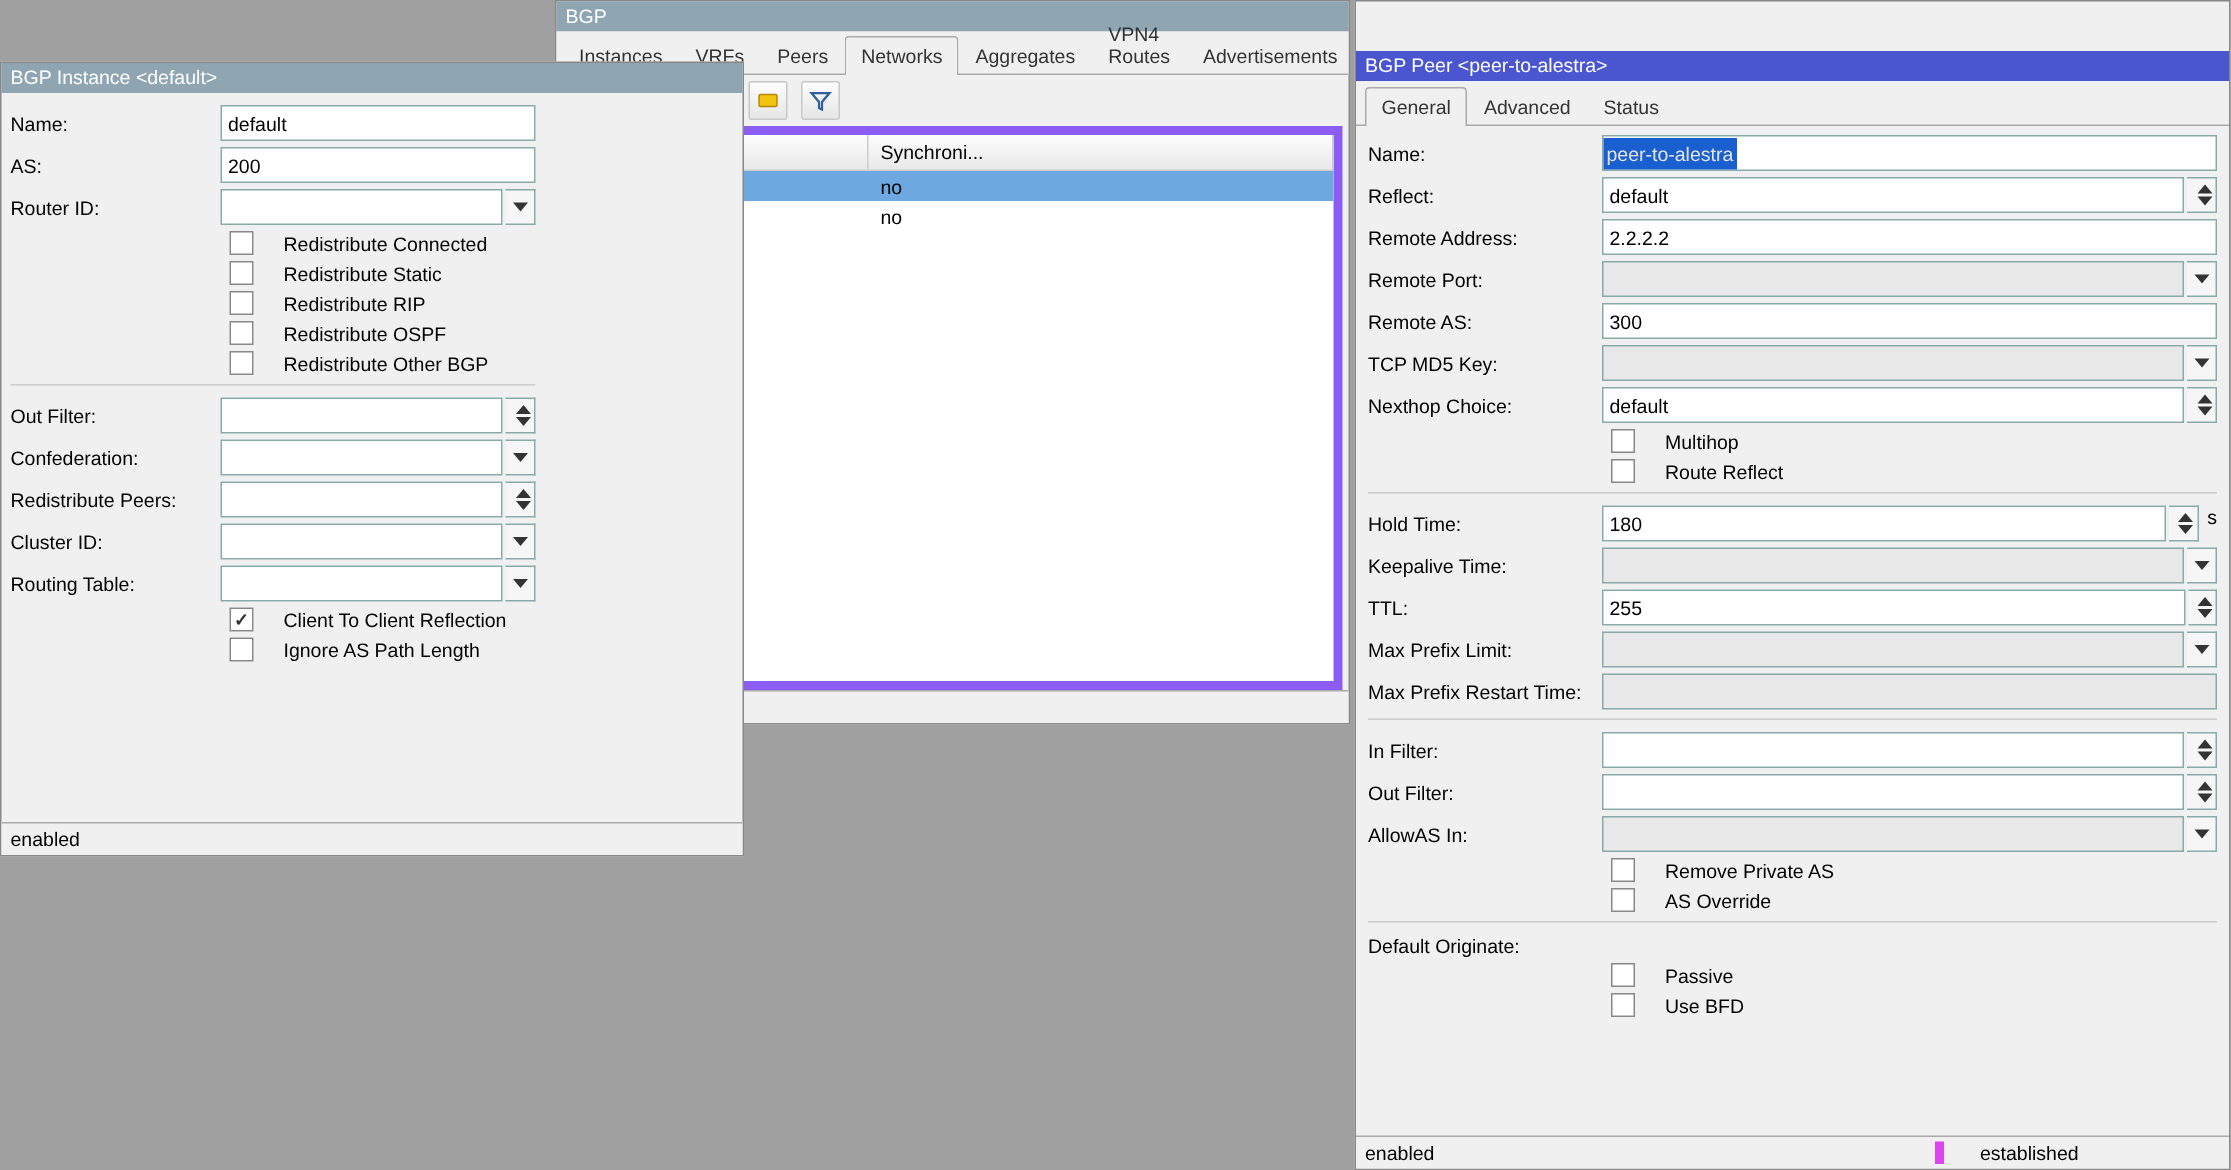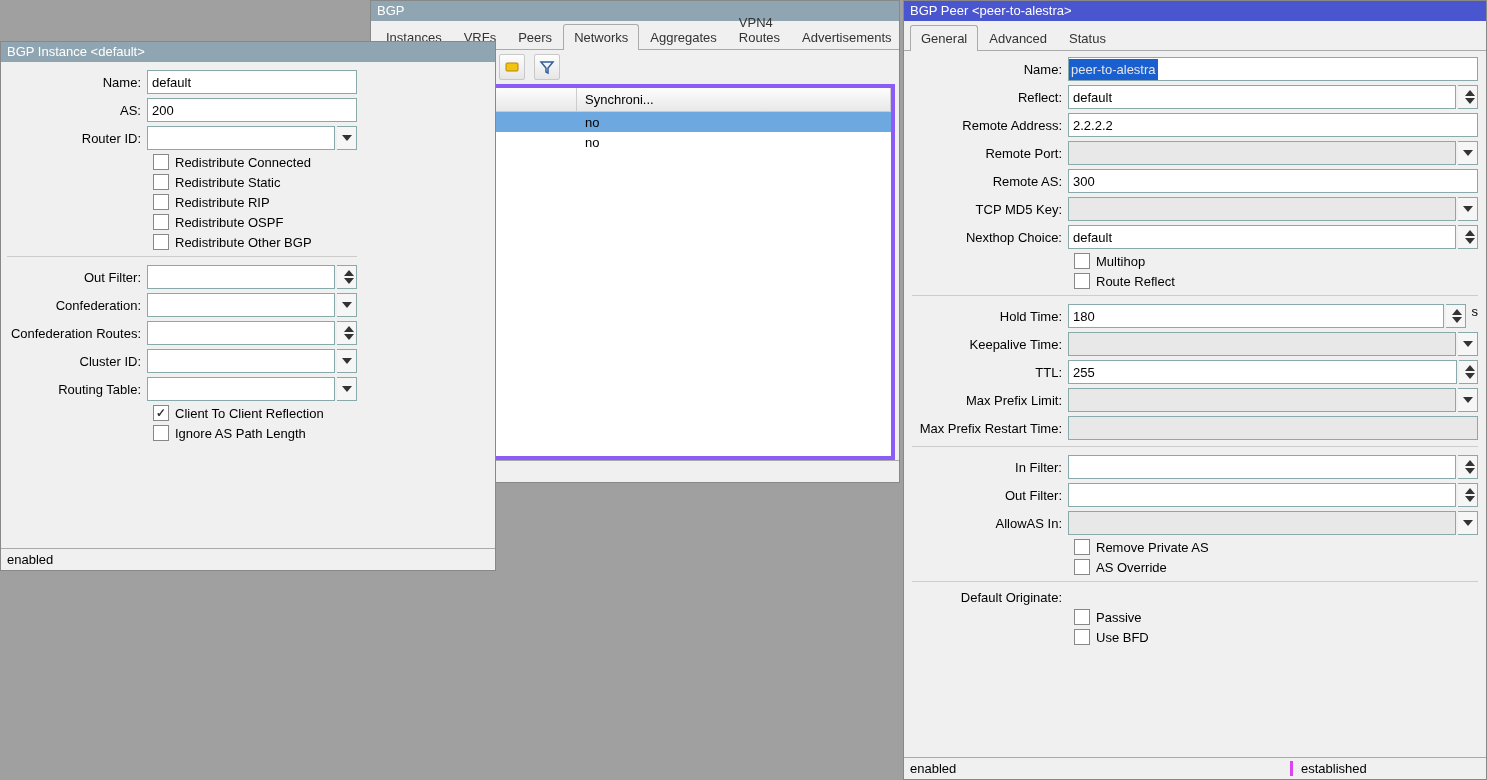--- a/index.html
+++ b/index.html
@@ -5,40 +5,40 @@
   * { box-sizing: border-box; font-family: "Segoe UI", Tahoma, sans-serif; font-size: 13px; }
   body { margin: 0; padding: 0; background: #a0a0a0; width: 1487px; height: 780px; position: relative; overflow: hidden; }
 
   .window {
     position: absolute; background: #f0f0f0; border: 1px solid #888; display: flex; flex-direction: column;
   }
   .titlebar {
     height: 20px; line-height: 20px; padding: 0 6px; color: #fff; font-size: 13px; flex: 0 0 auto;
     background: #8fa6b2;
   }
-  .titlebar.active { background: #4a55d0; }
+  .titlebar.active { background: #4a55d0; margin-top: 33px; }
   .titlebar.mid { background: #8fa6b2; }
 
   
   #win-instance { left: 0; top: 0; width: 496px; height: 530px; }
   #win-instance .body { flex: 1 1 auto; padding: 8px 6px; overflow: hidden; }
   .formrow { display: flex; align-items: center; margin-bottom: 4px; }
-  .formrow .lbl { width: 140px; text-align: right; padding-right: 6px; }
+  .formrow .lbl { width: 140px; text-align: left; padding-right: 6px; }
   .formrow .val { flex: 1; display: flex; gap: 2px; }
   input[type=text].field {
     width: 100%; height: 24px; border: 1px solid #8aa; background: #fff; padding: 0 4px;
   }
   .combo {
     flex: 1; height: 24px; border: 1px solid #8aa; background: #fff; display: flex; align-items: center;
     justify-content: space-between; padding: 0 4px 0 4px;
   }
   .combo.dis { background: #e8e8e8; color:#555; }
   .tri { width: 0; height: 0; border-left: 5px solid transparent; border-right: 5px solid transparent; border-top: 6px solid #333; }
   .upd { width: 0; height: 0; border-left: 5px solid transparent; border-right: 5px solid transparent; border-bottom: 6px solid #333; margin-bottom:2px;}
-  .chkrow { display: flex; align-items: center; margin-left: 146px; margin-bottom: 4px; gap:6px;}
+  .chkrow { display: flex; align-items: center; margin-left: 146px; margin-bottom: 4px; gap:20px;}
   .chkbox {
     width: 16px; height: 16px; border: 1px solid #888; background: #fff; display:flex; align-items:center; justify-content:center;
   }
   .chkbox.checked::after { content:"✓"; font-size:12px; line-height:12px; color:#333; font-weight:bold;}
   .sep { height:1px; background:#ccc; margin: 6px 0 8px 0; }
   .statusbar {
     height:22px; border-top:1px solid #aaa; padding:2px 6px; display:flex; align-items:center; justify-content:space-between;
     flex: 0 0 auto; background:#f0f0f0;
   }
 
@@ -55,21 +55,21 @@
   .toolbar {
     height:34px; display:flex; align-items:center; gap:0; padding:4px 6px;
   }
   .tbtn {
     width:26px; height:26px; border:1px solid #c8c8c8; background:linear-gradient(#fdfdfd,#e6e6e6);
     display:flex; align-items:center; justify-content:center; margin-right:3px; border-radius:2px;
   }
   .tbtn svg { width:16px; height:16px; }
   .tsep { width:6px; }
   .grid {
-    flex:1 1 auto; border:4px solid #8b5cf6; margin:0 4px; background:#fff; display:flex; flex-direction:column; overflow:hidden;
+    flex:1 1 auto; border:6px solid #8b5cf6; margin:0 4px; background:#fff; display:flex; flex-direction:column; overflow:hidden;
   }
   .ghead { display:flex; background:linear-gradient(#fdfdfd,#e8e8e8); border-bottom:1px solid #ccc; }
   .gh { padding:4px 8px; border-right:1px solid #ccc; }
   .gh.c1 { width:198px; }
   .gh.c2 { flex:1; }
   .grow { display:flex; height:20px; align-items:center; }
   .grow.sel { background:#6ea8e0; }
   .gc1 { width:198px; padding-left:18px; display:flex; align-items:center; gap:6px;}
   .gc2 { flex:1; padding-left:8px;}
   .neticon {
@@ -243,21 +243,21 @@
         <div class="val">
           <div class="combo">
               <span></span>
             </div>
           <div class="endcap">
               <div class="tri"></div>
             </div>
         </div>
       </div>
       <div class="formrow">
-        <div class="lbl">Confederation Routes:</div>
+        <div class="lbl">Redistribute Peers:</div>
         <div class="val">
           <div class="combo">
               <span></span>
             </div>
           <div class="endcap">
               <div class="drop-ud">
                 <div class="upd"></div>
                 <div class="tri"></div>
               </div>
             </div>
@@ -499,17 +499,17 @@
         <div class="chkbox"></div>
         <span>Passive</span>
       </div>
     <div class="chkrow">
         <div class="chkbox"></div>
         <span>Use BFD</span>
       </div>
   </div>
   <div class="statusbar">
     <span>enabled</span>
-    <span style="border-left:3px solid #d946ef; padding-left:8px; width:190px;">established</span>
+    <span style="border-left:6px solid #d946ef; padding-left:24px; width:190px;">established</span>
   </div>
 </div>
 
 <div class="cursor-arrow"></div>
 
 </body></html>

